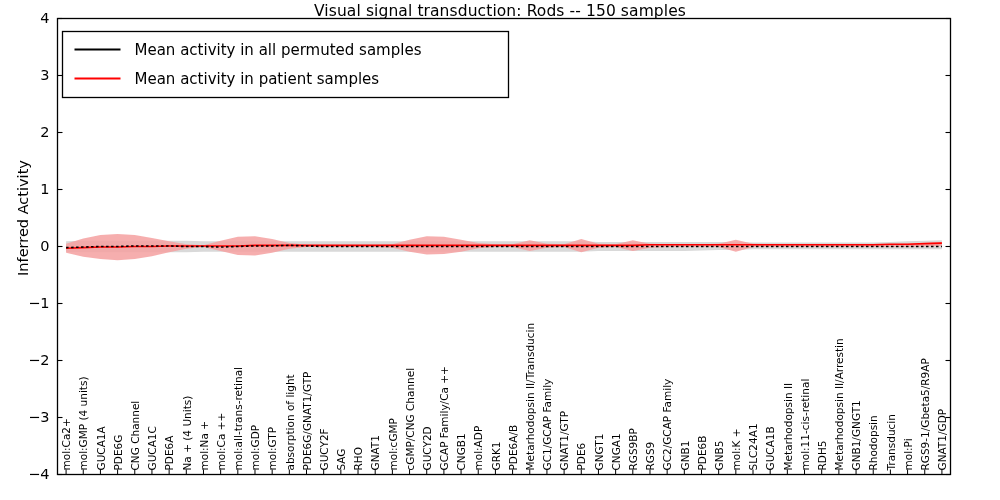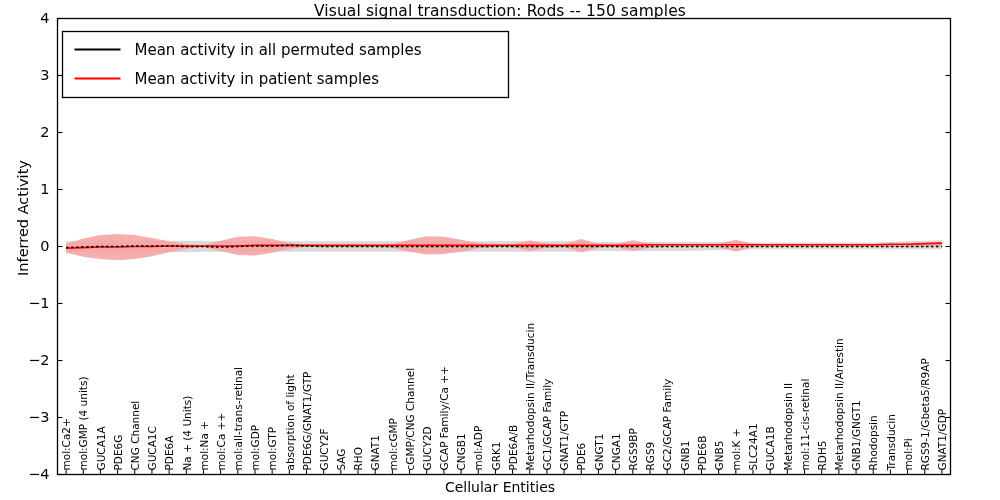--- a/index.html
+++ b/index.html
@@ -19,21 +19,20 @@
        fill:#000;text-anchor:start;}
   .legend-txt{font-size:15px;dominant-baseline:middle;
        font-family:"DejaVu Sans","Liberation Sans",sans-serif;fill:#000;}
 </style>
 </head>
 <body>
 
 <div id="fig">
   <div class="chart-title">Visual signal transduction: Rods -- 150 samples</div>
   <div class="ylabel">Inferred Activity</div>
-  <div class="xlabel">Cellular Entities</div>
   <svg id="plot" width="1000" height="500">
       <g>
         <rect x="57.5" y="18.5" width="893" height="456" fill="#ffffff"></rect>
         <path d="M66.09 241.37 L83.26 240.80 L100.43 240.80 L117.61 240.80 L134.78 240.80 L151.95 240.80 L169.13 240.80 L186.30 240.80 L203.47 241.37 L220.64 241.37 L237.82 241.37 L254.99 241.37 L272.16 241.37 L289.34 241.37 L306.51 241.37 L323.68 241.37 L340.86 241.37 L358.03 241.37 L375.20 241.37 L392.38 241.37 L409.55 241.37 L426.72 241.37 L443.89 241.37 L461.07 241.37 L478.24 241.37 L495.41 241.37 L512.59 241.37 L529.76 241.37 L546.93 241.37 L564.11 241.37 L581.28 241.37 L598.45 241.94 L615.63 241.94 L632.80 241.94 L649.97 241.94 L667.14 241.94 L684.32 241.94 L701.49 241.94 L718.66 241.94 L735.84 241.94 L753.01 242.51 L770.18 242.51 L787.36 242.51 L804.53 242.51 L821.70 242.51 L838.88 242.51 L856.05 242.51 L873.22 242.51 L890.39 241.94 L907.57 241.37 L924.74 240.80 L941.91 240.23 L941.91 249.35 L924.74 249.35 L907.57 249.35 L890.39 249.35 L873.22 249.35 L856.05 249.35 L838.88 249.35 L821.70 249.35 L804.53 249.35 L787.36 249.35 L770.18 249.35 L753.01 249.35 L735.84 249.92 L718.66 249.92 L701.49 250.49 L684.32 251.06 L667.14 251.06 L649.97 251.06 L632.80 251.06 L615.63 251.06 L598.45 251.06 L581.28 251.63 L564.11 251.63 L546.93 251.63 L529.76 251.63 L512.59 251.63 L495.41 251.63 L478.24 251.63 L461.07 251.63 L443.89 251.63 L426.72 251.63 L409.55 251.63 L392.38 251.63 L375.20 251.63 L358.03 251.63 L340.86 251.63 L323.68 251.63 L306.51 251.63 L289.34 251.63 L272.16 251.63 L254.99 251.63 L237.82 251.63 L220.64 251.63 L203.47 251.63 L186.30 252.20 L169.13 252.20 L151.95 252.20 L134.78 252.20 L117.61 252.20 L100.43 252.20 L83.26 252.20 L66.09 251.63 Z" fill="#d9d9d9" fill-opacity="1" stroke="none"></path>
         <path d="M66.09 243.65 L83.26 238.52 L100.43 235.10 L117.61 233.96 L134.78 235.10 L151.95 237.95 L169.13 241.37 L186.30 244.22 L203.47 245.36 L220.64 240.80 L237.82 236.81 L254.99 236.24 L272.16 239.09 L289.34 243.08 L306.51 244.79 L323.68 244.79 L340.86 244.79 L358.03 244.79 L375.20 244.79 L392.38 244.22 L409.55 239.66 L426.72 236.24 L443.89 236.81 L461.07 239.66 L478.24 243.08 L495.41 244.22 L512.59 244.22 L529.76 240.23 L546.93 243.65 L564.11 244.22 L581.28 239.09 L598.45 243.65 L615.63 244.22 L632.80 240.23 L649.97 243.65 L667.14 244.22 L684.32 244.22 L701.49 244.22 L718.66 243.65 L735.84 239.66 L753.01 243.65 L770.18 244.22 L787.36 244.22 L804.53 244.22 L821.70 244.22 L838.88 244.22 L856.05 244.22 L873.22 244.22 L890.39 244.22 L907.57 243.65 L924.74 243.08 L941.91 241.94 L941.91 245.93 L924.74 246.50 L907.57 247.07 L890.39 247.07 L873.22 247.07 L856.05 247.07 L838.88 247.07 L821.70 247.07 L804.53 247.07 L787.36 247.07 L770.18 247.07 L753.01 247.07 L735.84 251.63 L718.66 247.07 L701.49 247.07 L684.32 247.07 L667.14 247.07 L649.97 247.64 L632.80 251.06 L615.63 247.07 L598.45 247.64 L581.28 252.20 L564.11 247.07 L546.93 247.64 L529.76 251.06 L512.59 247.07 L495.41 247.07 L478.24 248.21 L461.07 251.63 L443.89 253.91 L426.72 254.48 L409.55 251.63 L392.38 247.64 L375.20 247.07 L358.03 247.07 L340.86 247.07 L323.68 247.07 L306.51 247.07 L289.34 248.78 L272.16 252.77 L254.99 255.62 L237.82 255.05 L220.64 251.06 L203.47 247.07 L186.30 248.78 L169.13 252.20 L151.95 256.19 L134.78 259.04 L117.61 260.18 L100.43 259.04 L83.26 256.76 L66.09 252.77 Z" fill="#f4a0a0" fill-opacity="0.85" stroke="none"></path>
         <path d="M66.09 248.21 L83.26 247.64 L100.43 247.07 L117.61 247.07 L134.78 246.50 L151.95 246.50 L169.13 245.93 L186.30 245.93 L203.47 245.93 L220.64 245.93 L237.82 245.93 L254.99 245.36 L272.16 245.36 L289.34 245.36 L306.51 245.36 L323.68 245.36 L340.86 245.36 L358.03 245.36 L375.20 245.36 L392.38 245.36 L409.55 245.36 L426.72 245.36 L443.89 245.36 L461.07 245.36 L478.24 245.36 L495.41 245.36 L512.59 245.36 L529.76 245.36 L546.93 245.36 L564.11 245.36 L581.28 245.36 L598.45 245.36 L615.63 245.36 L632.80 245.36 L649.97 244.79 L667.14 244.79 L684.32 244.79 L701.49 244.79 L718.66 244.79 L735.84 244.79 L753.01 244.79 L770.18 244.79 L787.36 244.79 L804.53 244.79 L821.70 244.79 L838.88 244.79 L856.05 244.79 L873.22 244.79 L890.39 244.22 L907.57 244.22 L924.74 243.65 L941.91 243.08" fill="none" stroke="#ff0000" stroke-width="1.6"></path>
         <path d="M66.09 247.64 L83.26 247.07 L100.43 246.50 L117.61 246.50 L134.78 245.93 L151.95 245.93 L169.13 245.93 L186.30 246.50 L203.47 246.50 L220.64 247.07 L237.82 246.50 L254.99 245.93 L272.16 245.93 L289.34 245.36 L306.51 245.93 L323.68 246.50 L340.86 246.50 L358.03 246.50 L375.20 246.50 L392.38 246.50 L409.55 246.50 L426.72 246.50 L443.89 246.50 L461.07 246.50 L478.24 246.50 L495.41 246.50 L512.59 246.50 L529.76 246.50 L546.93 246.50 L564.11 246.50 L581.28 246.50 L598.45 246.50 L615.63 246.50 L632.80 246.50 L649.97 246.50 L667.14 246.50 L684.32 246.50 L701.49 246.50 L718.66 246.50 L735.84 246.50 L753.01 246.50 L770.18 246.50 L787.36 246.50 L804.53 246.50 L821.70 246.50 L838.88 246.50 L856.05 246.50 L873.22 246.50 L890.39 246.50 L907.57 246.50 L924.74 246.50 L941.91 246.50" fill="none" stroke="#000000" stroke-width="1.6" stroke-dasharray="2.5,2.5"></path>
         <rect x="57.5" y="18.5" width="893" height="456" fill="none" stroke="#000000" stroke-width="1.3"></rect>
         <line x1="57.5" y1="474.5" x2="62.5" y2="474.5" stroke="#000" stroke-width="1.1"></line>
         <line x1="945.5" y1="474.5" x2="950.5" y2="474.5" stroke="#000" stroke-width="1.1"></line>

